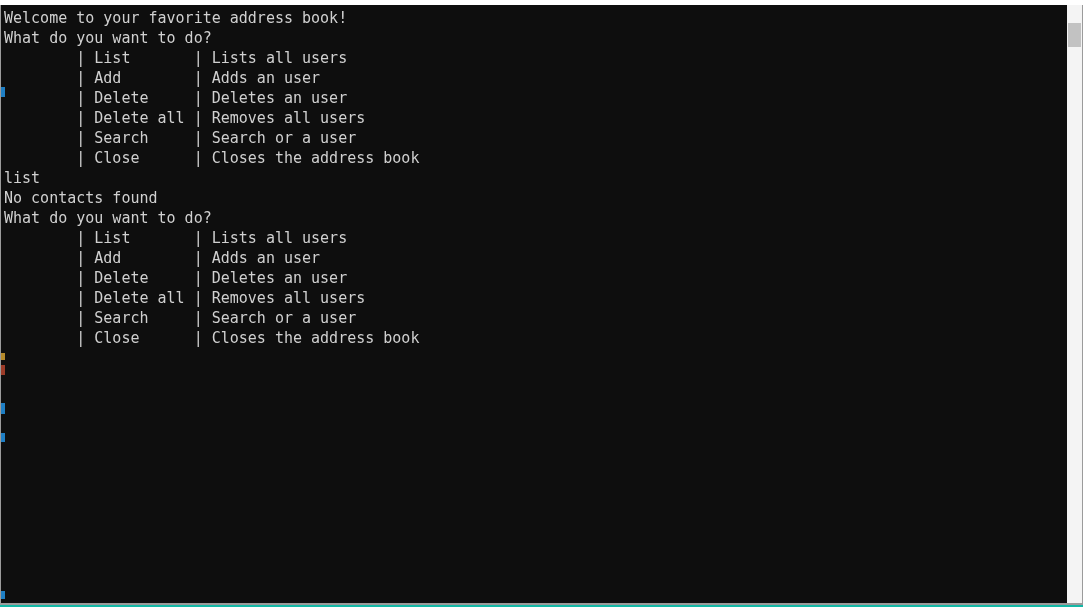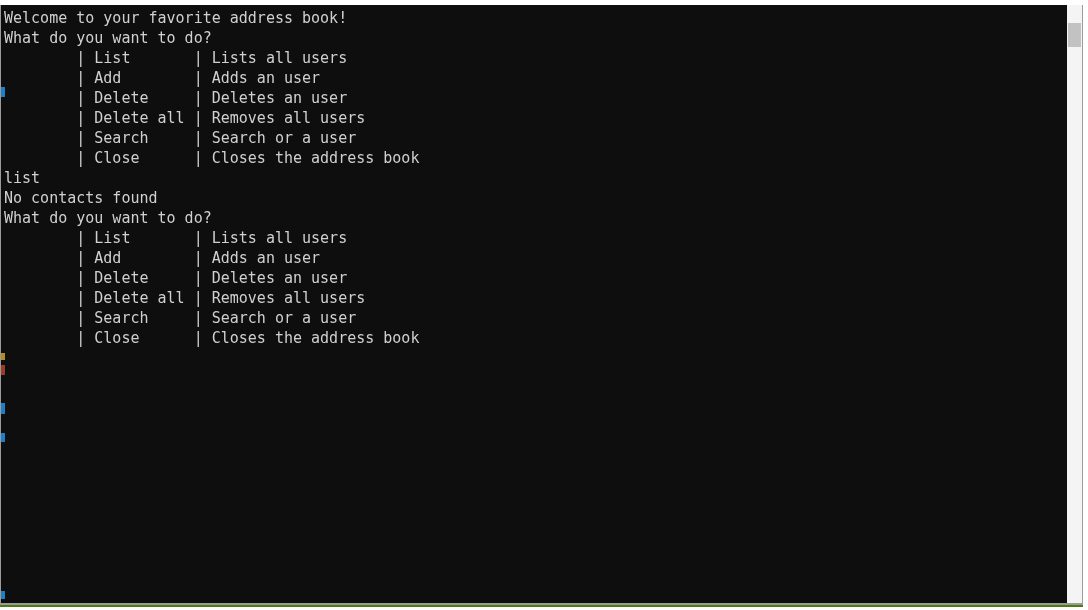--- a/index.html
+++ b/index.html
@@ -10,21 +10,21 @@
     height: 610px;
     overflow: hidden;
     background: #ffffff;
     font-family: "DejaVu Sans Mono", "Liberation Mono", monospace;
   }
 
   #app {
     position: relative;
     width: 1088px;
     height: 610px;
-    background: #4d7c0f;
+    background: #14b8a6;
   }
 
   
   #top-strip {
     position: absolute;
     left: 0; top: 0;
     width: 1088px;
     height: 5px;
     background: #ffffff;
   }

